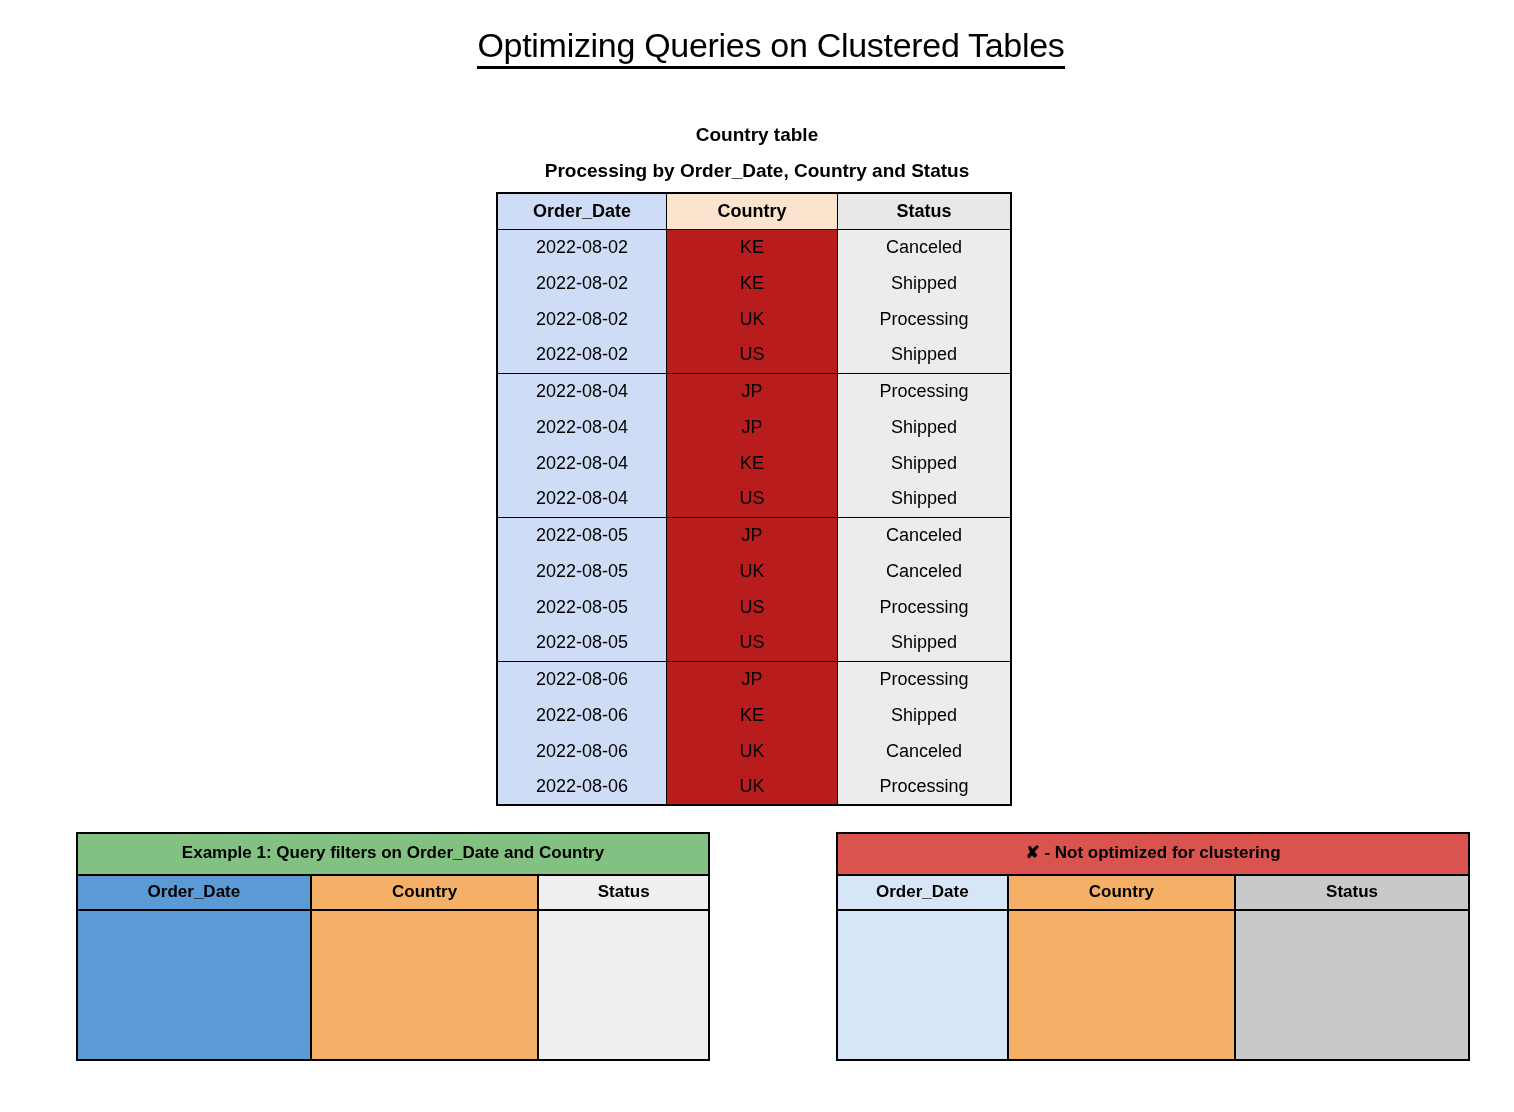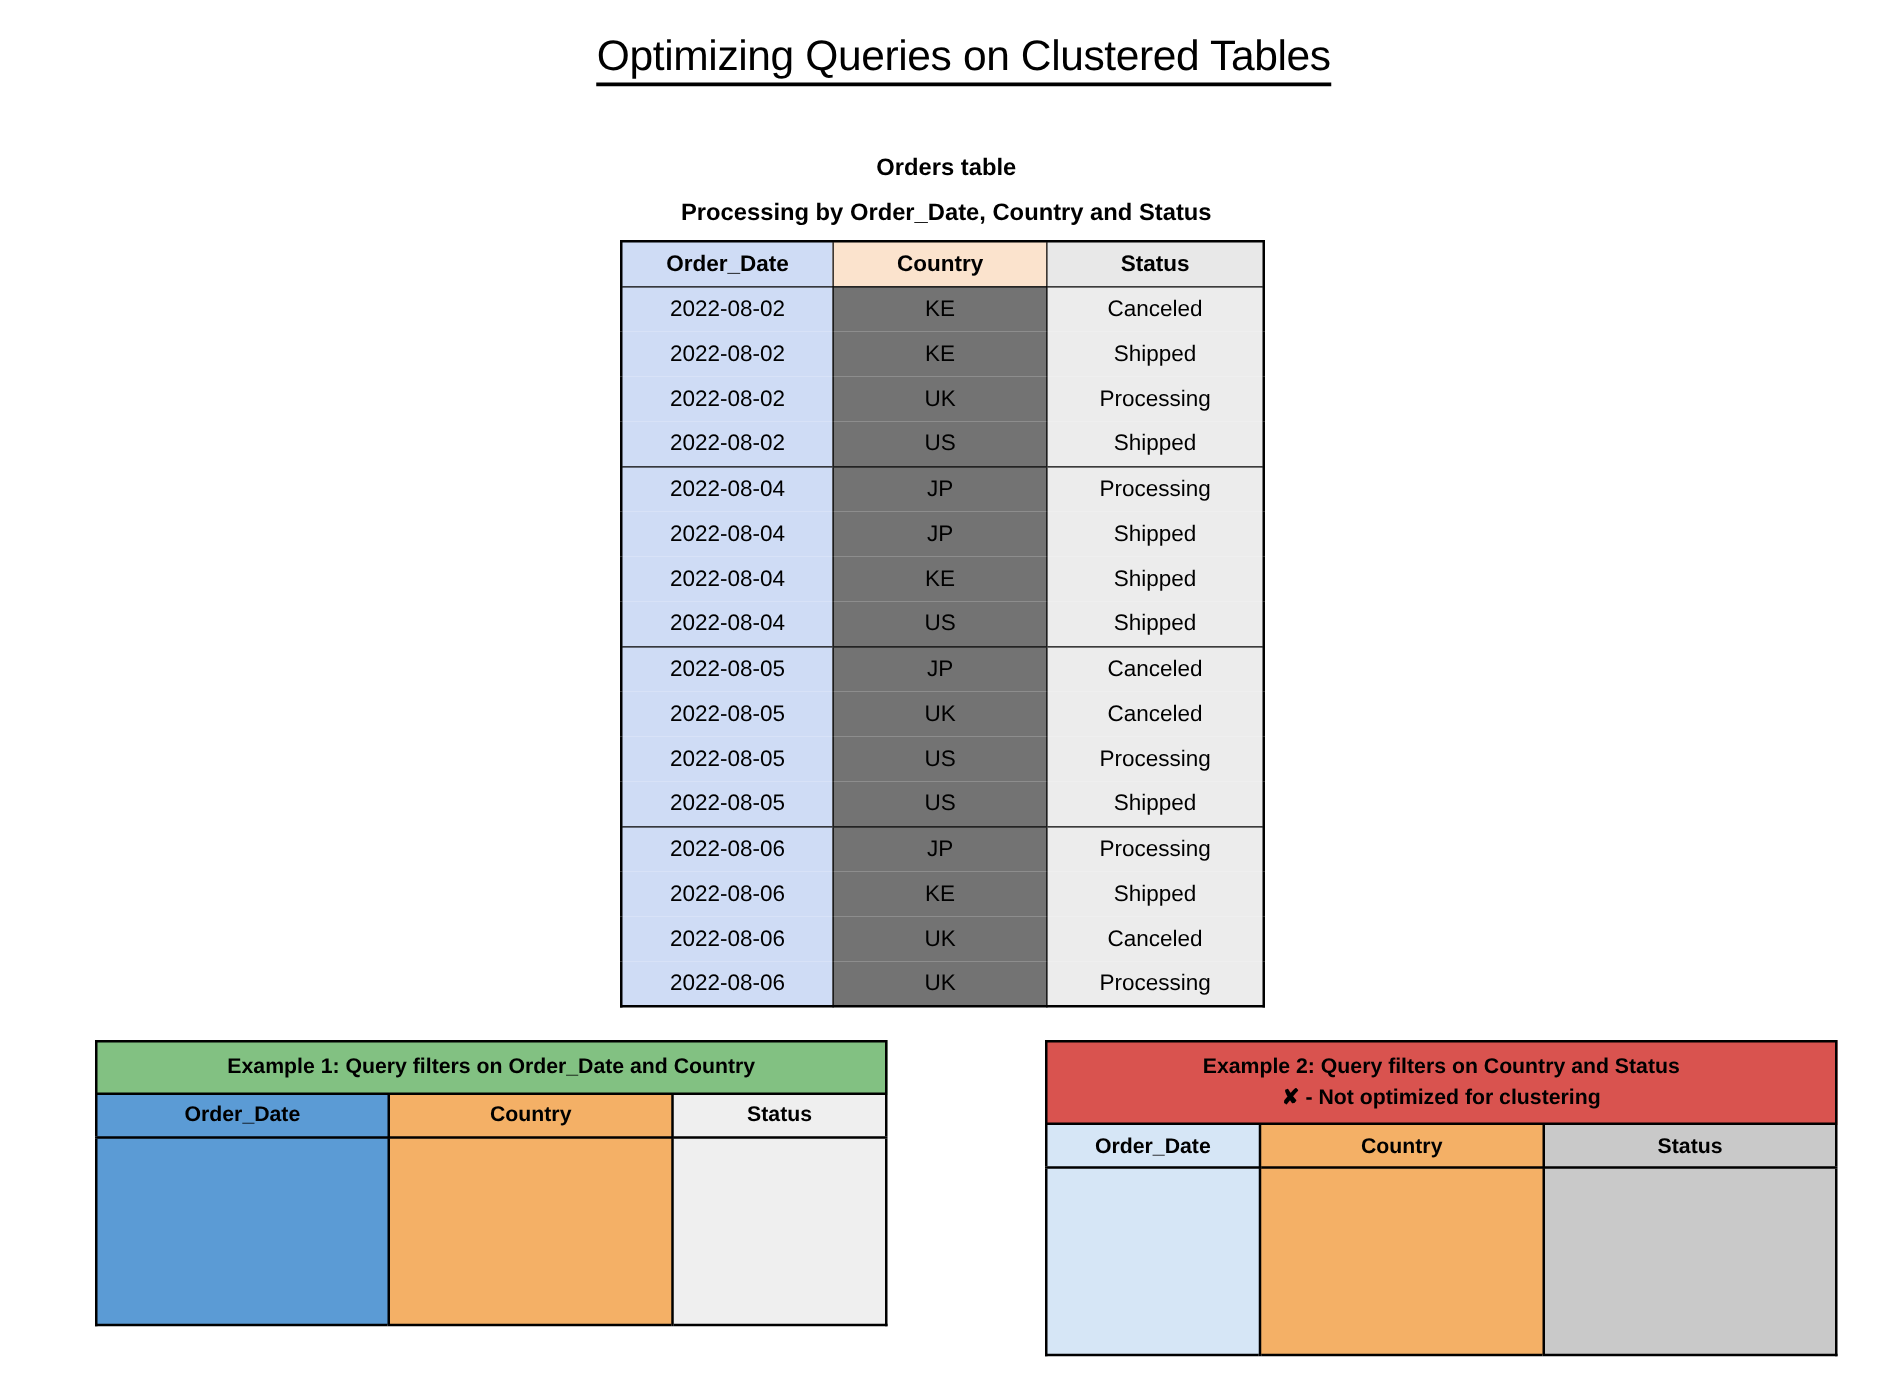--- a/index.html
+++ b/index.html
@@ -69,21 +69,21 @@
     text-align: center;
     vertical-align: middle;
     box-sizing: border-box;
   }
   #orders-table th {
     font-weight: bold;
     font-size: 18px;
     border-bottom: 1.5px solid #000;
   }
   .col-date   { width: 170px; background: #cfdcf5; }
-  .col-country{ width: 172px; background: #737373; }
+  .col-country{ width: 172px; background: #b91c1c; }
   .col-status { width: 174px; background: #ececec; }
   #orders-table th.col-date   { background: #cfdcf5; border-right: 1.5px solid #000; }
   #orders-table th.col-country{ background: #fbe3cd; border-right: 1.5px solid #000; }
   #orders-table th.col-status { background: #e8e8e8; }
   #orders-table td.col-date   { border-right: 1.5px solid #000; }
   #orders-table td.col-country{ border-right: 1.5px solid #000; }
   tr.group-sep td { border-top: 1.5px solid #000; }
 
   
   .example {
@@ -141,21 +141,21 @@
   #example2 th.c3 { background: #c9c9c9; }
   #example2 td.c1 { background: #d6e6f6; }
   #example2 td.c2 { background: #f4b066; }
   #example2 td.c3 { background: #c9c9c9; }
 </style>
 </head>
 <body>
 
 <div id="title"><span>Optimizing Queries on Clustered Tables</span></div>
 
-<div id="orders-caption">Orders table</div>
+<div id="orders-caption">Country table</div>
 <div id="orders-subcaption">Processing by Order_Date, Country and Status</div>
 
 <table id="orders-table">
   <thead>
     <tr>
       <th class="col-date c1">Order_Date</th>
       <th class="col-country c2">Country</th>
       <th class="col-status c3">Status</th>
     </tr>
   </thead>
@@ -258,21 +258,20 @@
       <td class="c1"></td>
       <td class="c2"></td>
       <td class="c3"></td>
     </tr>
   </tbody>
     </table>
 </div>
 
 <div class="example" id="example2">
   <div class="ex-header">
-    <span>Example 2: Query filters on Country and Status</span>
     <span class="line2">✘ - Not optimized for clustering</span>
   </div>
   <table class="ex-table">
     <tbody>
         <tr>
       <th class="c1" style="width:27%">Order_Date</th>
       <th class="c2" style="width:36%">Country</th>
       <th class="c3" style="width:37%">Status</th>
     </tr>
     <tr>

